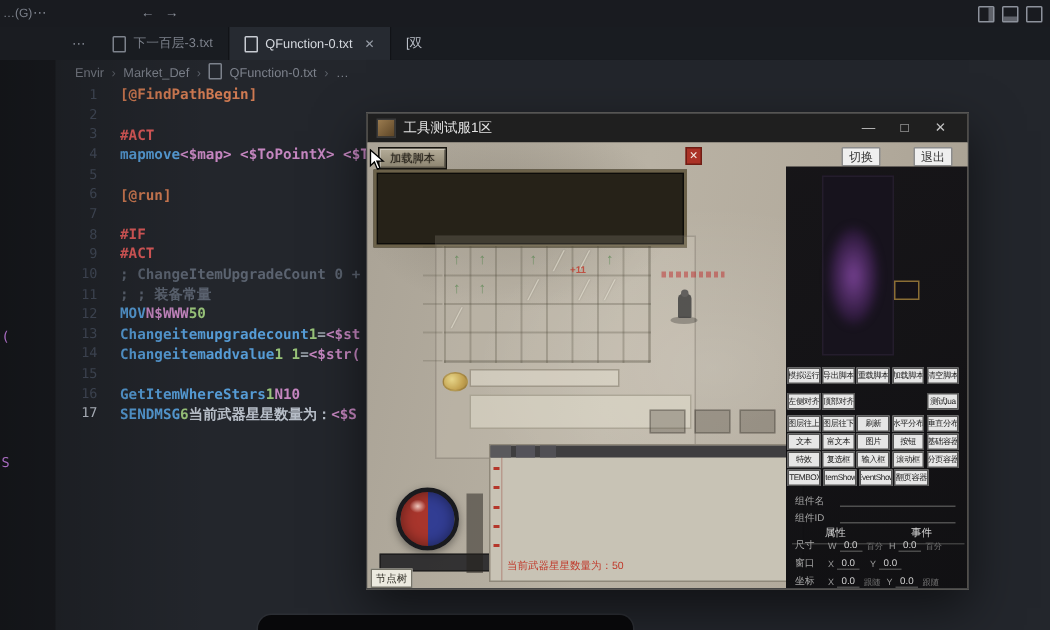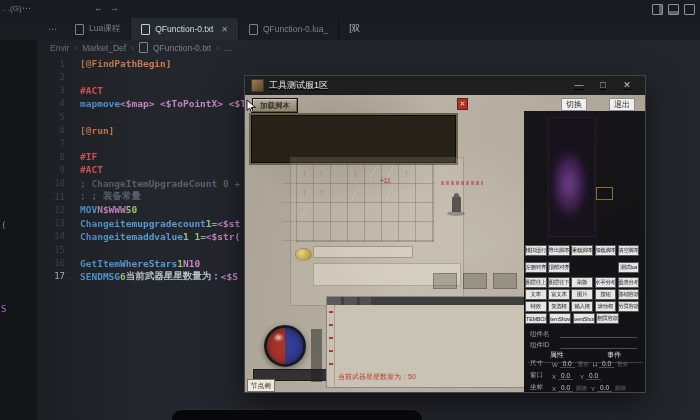--- a/index.html
+++ b/index.html
@@ -43,21 +43,21 @@
   .code{position:absolute;left:37px;top:55px;right:0;bottom:0;z-index:1;}
   .cl{position:absolute;left:0;right:0;height:13px;display:flex;align-items:center;
     font-family:"DejaVu Sans Mono","Liberation Mono",monospace;font-size:9.5px;font-weight:600;}
   .ln{width:28px;text-align:right;margin-right:15px;color:#454d5c;font-size:9px;font-weight:400;flex:none;}
   .ln.act{color:#c3c9d4;}
   .c-label{color:#cf7a52}.c-dir{color:#dd5a5a}.c-kw{color:#569cd6}.c-var{color:#c586c0}
   .c-num{color:#98c379}.c-comment{color:#5b6370}.c-text{color:#b7bec8}.c-op{color:#9aa1ab}
   .stray{position:absolute;left:1px;color:#a86bc0;font-family:"DejaVu Sans Mono",monospace;font-size:9px;z-index:2;}
   
   .gwin{position:absolute;left:244px;top:75px;width:402px;height:318px;border:1px solid #454545;
-    box-shadow:0 12px 32px rgba(0,0,0,.55);z-index:10;box-sizing:border-box;background:#b4ad9f;text-decoration:underline;}
+    box-shadow:0 12px 32px rgba(0,0,0,.55);z-index:10;box-sizing:border-box;background:#b4ad9f;}
   .gtitle{height:19px;background:#1f1f1f;display:flex;align-items:center;padding:0 6px;gap:5px;box-sizing:border-box;}
   .gicon{width:11px;height:11px;background:linear-gradient(135deg,#9a7b4f,#5d4526);border:1px solid #3a3a3a;flex:none;}
   .gtitle-text{font-size:9px;color:#e4e4e4;}
   .gctrl{margin-left:auto;display:flex;}
   .gbtn{width:24px;text-align:center;color:#c4c4c4;font-size:9px;line-height:17px;}
   .gclient{position:absolute;left:0;top:19px;right:0;bottom:0;overflow:hidden;
     background:
       radial-gradient(150px 90px at 100px 50px, rgba(60,55,45,.22), transparent 70%),
       radial-gradient(220px 150px at 230px 150px, rgba(255,255,250,.16), transparent 72%),
       linear-gradient(100deg,#aaa396 0%,#b9b2a4 42%,#b3ab9d 70%,#a79f91 100%);}
@@ -155,32 +155,28 @@
     <div class="layout-icons">
       <span class="lic b"></span>
       <span class="lic c"></span>
       <span class="lic"></span>
     </div>
   </div>
 
   <div class="tabbar" id="tabbar">
     <div class="tab-spacer"></div>
     <div class="tab-dots">⋯</div>
-      <div class="tab">
+  <div class="tab">
         <span class="ficon"></span>
-        <span>Lua课程</span>
+        <span>下一百层-3.txt</span>
       </div>
       <div class="tab active">
         <span class="ficon"></span>
         <span>QFunction-0.txt</span>
         <span class="tab-close">✕</span>
-      </div>
-      <div class="tab">
-        <span class="ficon"></span>
-        <span>QFunction-0.lua_</span>
       </div>
       <div class="tab plain">
         <span>[双</span>
       </div>
     </div>
 
   <div class="breadcrumb">
     <span>Envir</span>
     <span class="bc-sep">›</span>
     <span>Market_Def</span>

